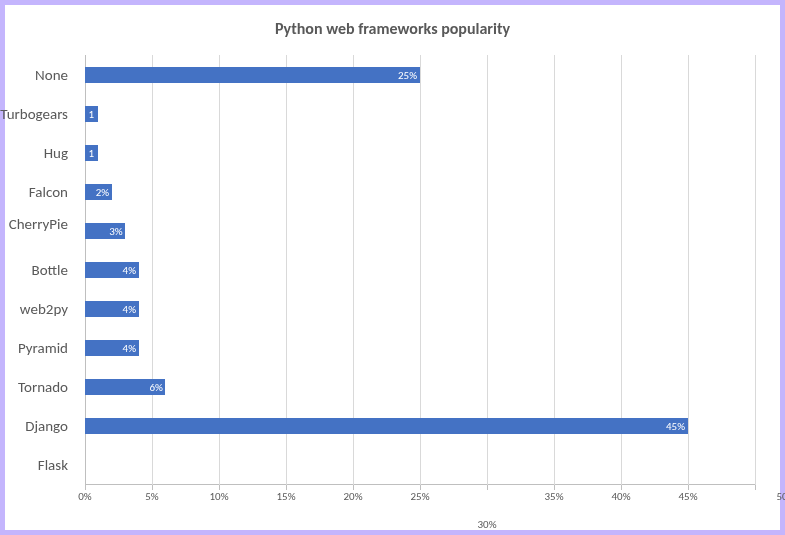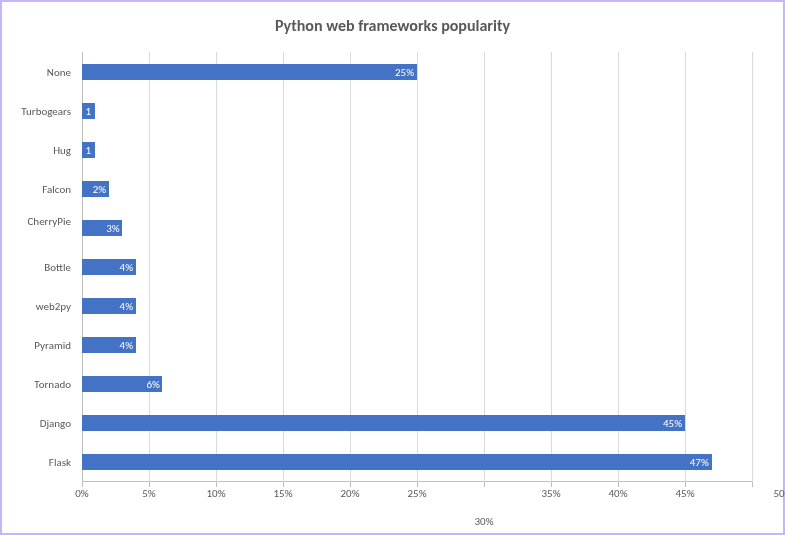--- a/index.html
+++ b/index.html
@@ -6,21 +6,21 @@
     margin: 0;
     padding: 0;
     font-family: Calibri, Arial, sans-serif;
     background: #fff;
   }
   .chart-container {
     width: 785px;
     height: 535px;
     position: relative;
     box-sizing: border-box;
-    border: 2px solid #c4b5fd;
+    border: 5px solid #c4b5fd;
     background: #fff;
   }
   .chart-title {
     position: absolute;
     top: 14px;
     left: 0;
     width: 100%;
     text-align: center;
     font-size: 16px;
     font-weight: bold;
@@ -50,21 +50,21 @@
   .x-tick-label {
     position: absolute;
     top: 485px;
     font-size: 11px;
     color: #595959;
     transform: translateX(-50%);
     white-space: nowrap;
   }
   .y-tick-label {
     position: absolute;
-    font-size: 11px;
+    font-size: 15px;
     color: #595959;
     right: 712px;
     transform: translateY(-50%);
     white-space: nowrap;
     text-align: right;
   }
   .bar-row {
     position: absolute;
     left: 0;
     width: 100%;
@@ -123,24 +123,20 @@
       <div class="grid-line" style="left: 402px;"></div>
       <div class="tick-mark" style="left: 402px;"></div>
       <div class="grid-line" style="left: 469px;"></div>
       <div class="tick-mark" style="left: 469px;"></div>
       <div class="grid-line" style="left: 536px;"></div>
       <div class="tick-mark" style="left: 536px;"></div>
       <div class="grid-line" style="left: 603px;"></div>
       <div class="tick-mark" style="left: 603px;"></div>
       <div class="grid-line" style="left: 670px;"></div>
       <div class="tick-mark" style="left: 670px;"></div>
-      <div class="bar-row" style="top: 390.909px; height: 39.0909px;">
-        <div class="bar" style="left: 0px; width: 629.8px;"></div>
-        <div class="bar-label" style="left: 607.8px;">47%</div>
-      </div>
       <div class="bar-row" style="top: 351.818px; height: 39.0909px;">
         <div class="bar" style="left: 0px; width: 603px;"></div>
         <div class="bar-label" style="left: 581px;">45%</div>
       </div>
       <div class="bar-row" style="top: 312.727px; height: 39.0909px;">
         <div class="bar" style="left: 0px; width: 80.4px;"></div>
         <div class="bar-label" style="left: 64.4px;">6%</div>
       </div>
       <div class="bar-row" style="top: 273.636px; height: 39.0909px;">
         <div class="bar" style="left: 0px; width: 53.6px;"></div>

